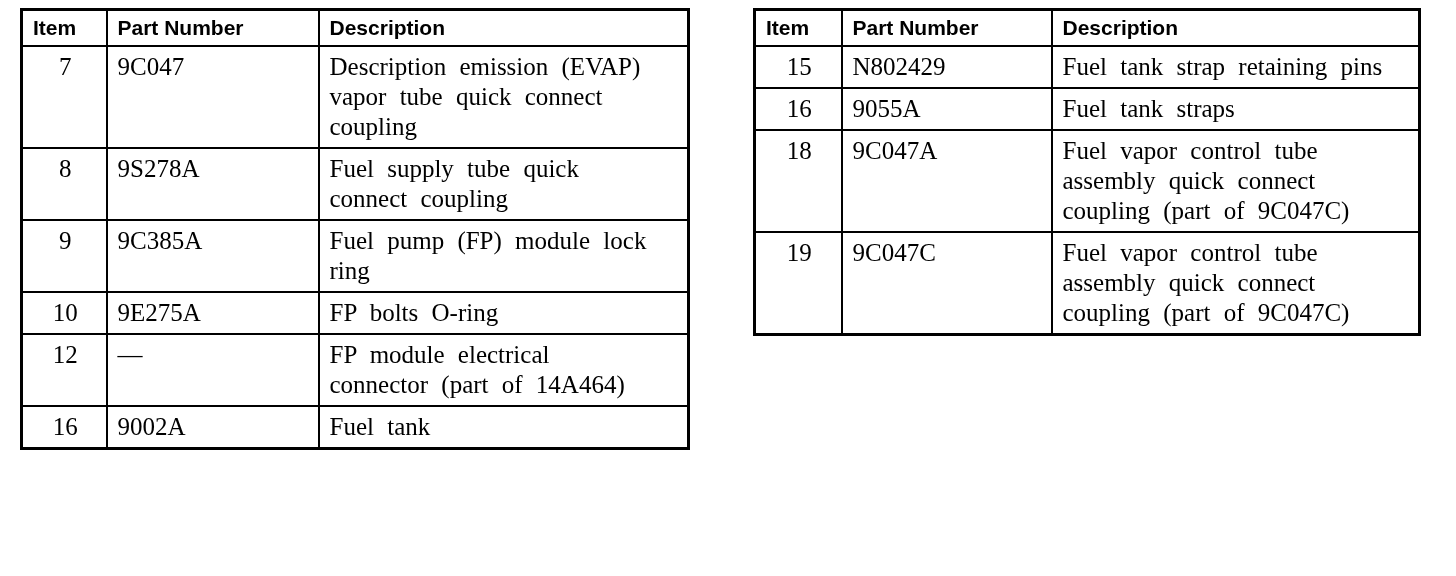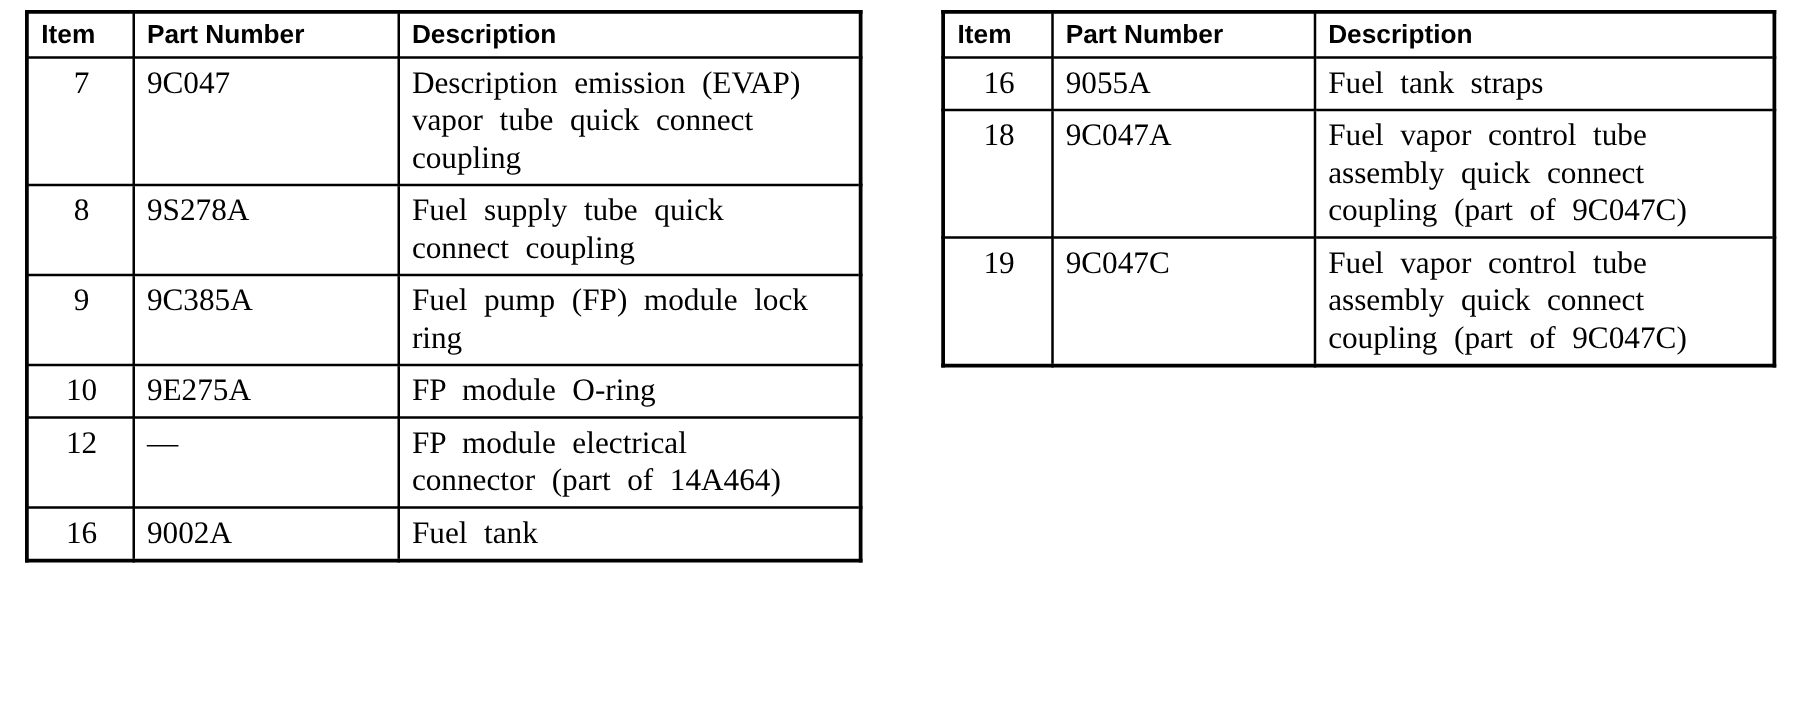--- a/index.html
+++ b/index.html
@@ -100,21 +100,21 @@
       </tr>
       <tr>
         <td class="c-item">9</td>
         <td class="c-part">9C385A</td>
         <td class="c-desc">Fuel pump (FP) module lock
 ring</td>
       </tr>
       <tr>
         <td class="c-item">10</td>
         <td class="c-part">9E275A</td>
-        <td class="c-desc">FP module O-ring</td>
+        <td class="c-desc">FP bolts O-ring</td>
       </tr>
       <tr>
         <td class="c-item">12</td>
         <td class="c-part">—</td>
         <td class="c-desc">FP module electrical
 connector (part of 14A464)</td>
       </tr>
       <tr>
         <td class="c-item">16</td>
         <td class="c-part">9002A</td>
@@ -131,20 +131,25 @@
     </colgroup>
     <thead>
       <tr>
         <th>Item</th>
         <th>Part Number</th>
         <th>Description</th>
       </tr>
     </thead>
     <tbody>
       <tr>
+        <td class="c-item">15</td>
+        <td class="c-part">N802429</td>
+        <td class="c-desc">Fuel tank strap retaining pins</td>
+      </tr>
+      <tr>
         <td class="c-item">16</td>
         <td class="c-part">9055A</td>
         <td class="c-desc">Fuel tank straps</td>
       </tr>
       <tr>
         <td class="c-item">18</td>
         <td class="c-part">9C047A</td>
         <td class="c-desc">Fuel vapor control tube
 assembly quick connect
 coupling (part of 9C047C)</td>

